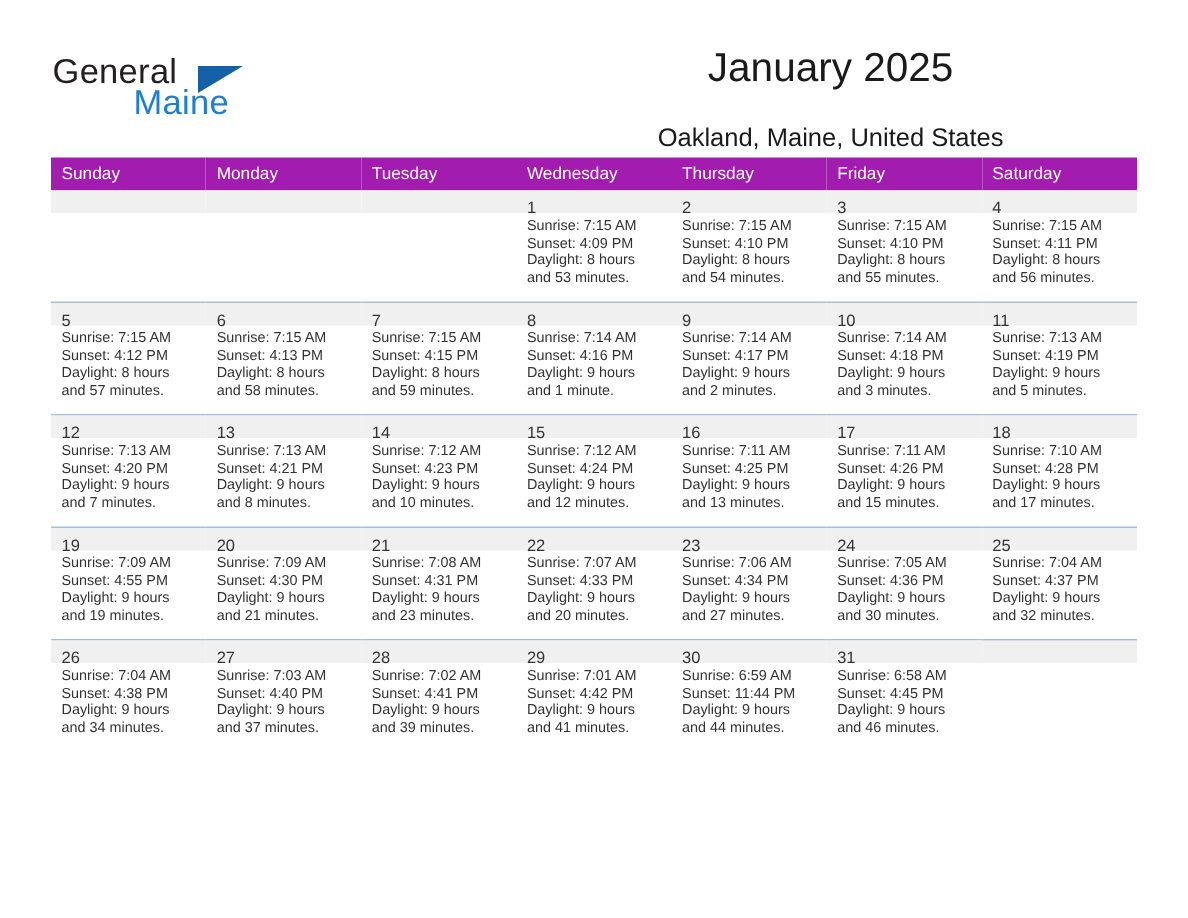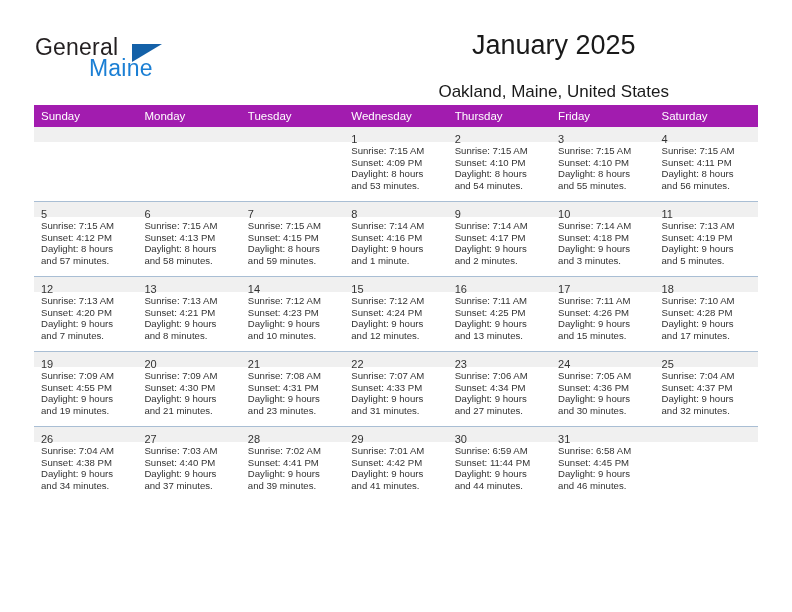--- a/index.html
+++ b/index.html
@@ -429,21 +429,21 @@
                 </div>
               </div>
             </td>
             <td>
               <div class="daycell">
                 <div class="daynum-band"><span class="daynum">22</span></div>
                 <div class="dayinfo">
                   <div>Sunrise: 7:07 AM</div>
                   <div>Sunset: 4:33 PM</div>
                   <div>Daylight: 9 hours</div>
-                  <div>and 31 minutes.</div>
+                  <div>and 20 minutes.</div>
                 </div>
               </div>
             </td>
             <td>
               <div class="daycell">
                 <div class="daynum-band"><span class="daynum">23</span></div>
                 <div class="dayinfo">
                   <div>Sunrise: 7:06 AM</div>
                   <div>Sunset: 4:34 PM</div>
                   <div>Daylight: 9 hours</div>

